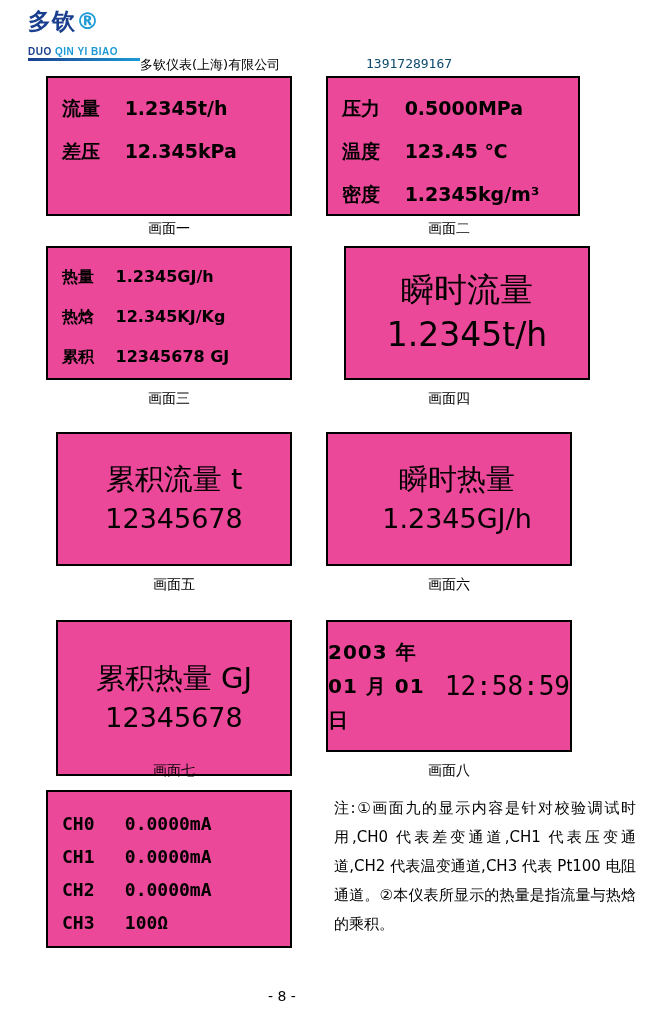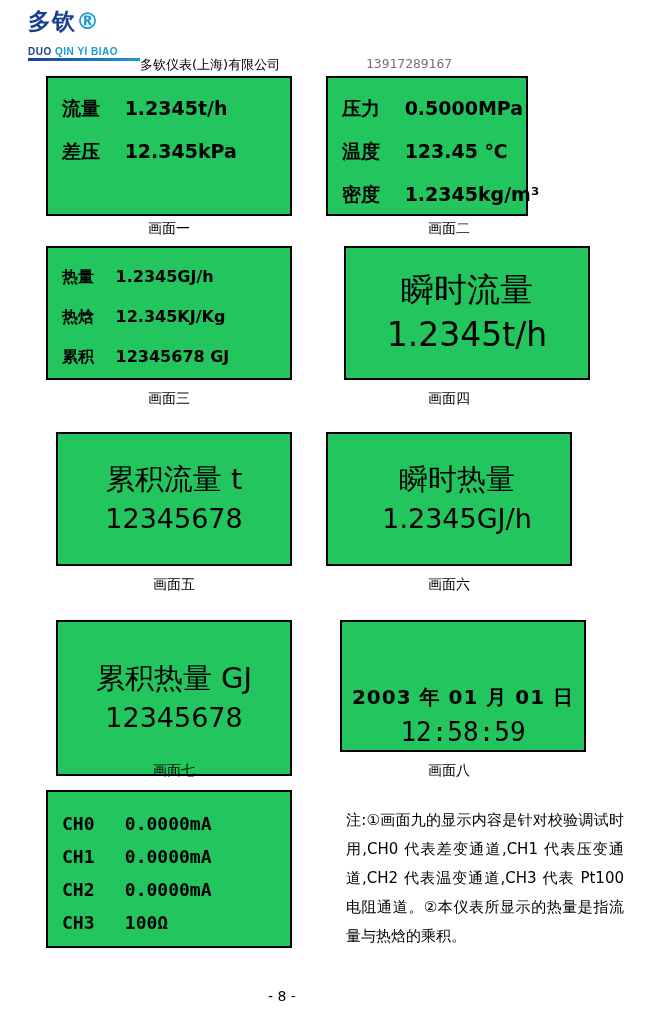--- a/index.html
+++ b/index.html
@@ -66,28 +66,28 @@
     font-size: 13px;
     font-family: "DejaVu Sans", sans-serif;
     color: #000;
   }
   .phone {
     position: absolute;
     left: 366px;
     top: 56px;
     font-size: 13px;
     font-family: "DejaVu Sans Mono", monospace;
-    color: #737373;
+    color: #0c4a6e;
   }
 
   
   .panel {
     position: absolute;
     border: 2px solid #000;
-    background: #22c55e;
+    background: #ec4899;
     box-sizing: border-box;
   }
   .panel .line {
     font-family: "DejaVu Sans", sans-serif;
     white-space: nowrap;
   }
   .cap {
     position: absolute;
     font-size: 14px;
     font-family: "DejaVu Sans", sans-serif;
@@ -140,24 +140,23 @@
     line-height: 40px;
   }
   .big-panel.med .l2 {
     font-size: 27px;
     line-height: 40px;
   }
 
   
   .dt-panel {
     display: flex;
-    flex-direction: column;
+    flex-direction: row;
     align-items: center;
-    justify-content: flex-end;
-    margin-left: 14px;
+    justify-content: center;
   }
   .dt-panel .d1 {
     font-family: "DejaVu Sans", sans-serif;
     font-size: 20px;
     font-weight: bold;
     line-height: 34px;
     letter-spacing: 1px;
   }
   .dt-panel .d2 {
     font-family: "DejaVu Sans Mono", monospace;
@@ -185,21 +184,21 @@
     position: absolute;
     left: 330px;
     top: 790px;
     width: 310px;
     font-family: "DejaVu Sans", sans-serif;
     font-size: 15px;
     line-height: 29px;
     text-align: justify;
   }
   .note p {
-    margin: 16px;
+    margin: 4px;
   }
 
   .pagenum {
     position: absolute;
     left: 268px;
     top: 988px;
     font-family: "DejaVu Sans", sans-serif;
     font-size: 14px;
   }
 </style>
@@ -226,21 +225,21 @@
     <span class="lbl">流量</span>
     <span>1.2345t/h</span>
   </div>
   <div class="line">
     <span class="lbl">差压</span>
     <span>12.345kPa</span>
   </div>
 </div>
 <div class="cap" style="left:46px; top:220px; width:246px;">画面一</div>
 
-<div class="panel list-panel" style="left:326px; top:76px; width:202px; height:140px;">
+<div class="panel list-panel" style="left:326px; top:76px; width:254px; height:140px;">
   <div class="line">
     <span class="lbl">压力</span>
     <span>0.5000MPa</span>
   </div>
   <div class="line">
     <span class="lbl">温度</span>
     <span>123.45 ℃</span>
   </div>
   <div class="line">
     <span class="lbl">密度</span>

